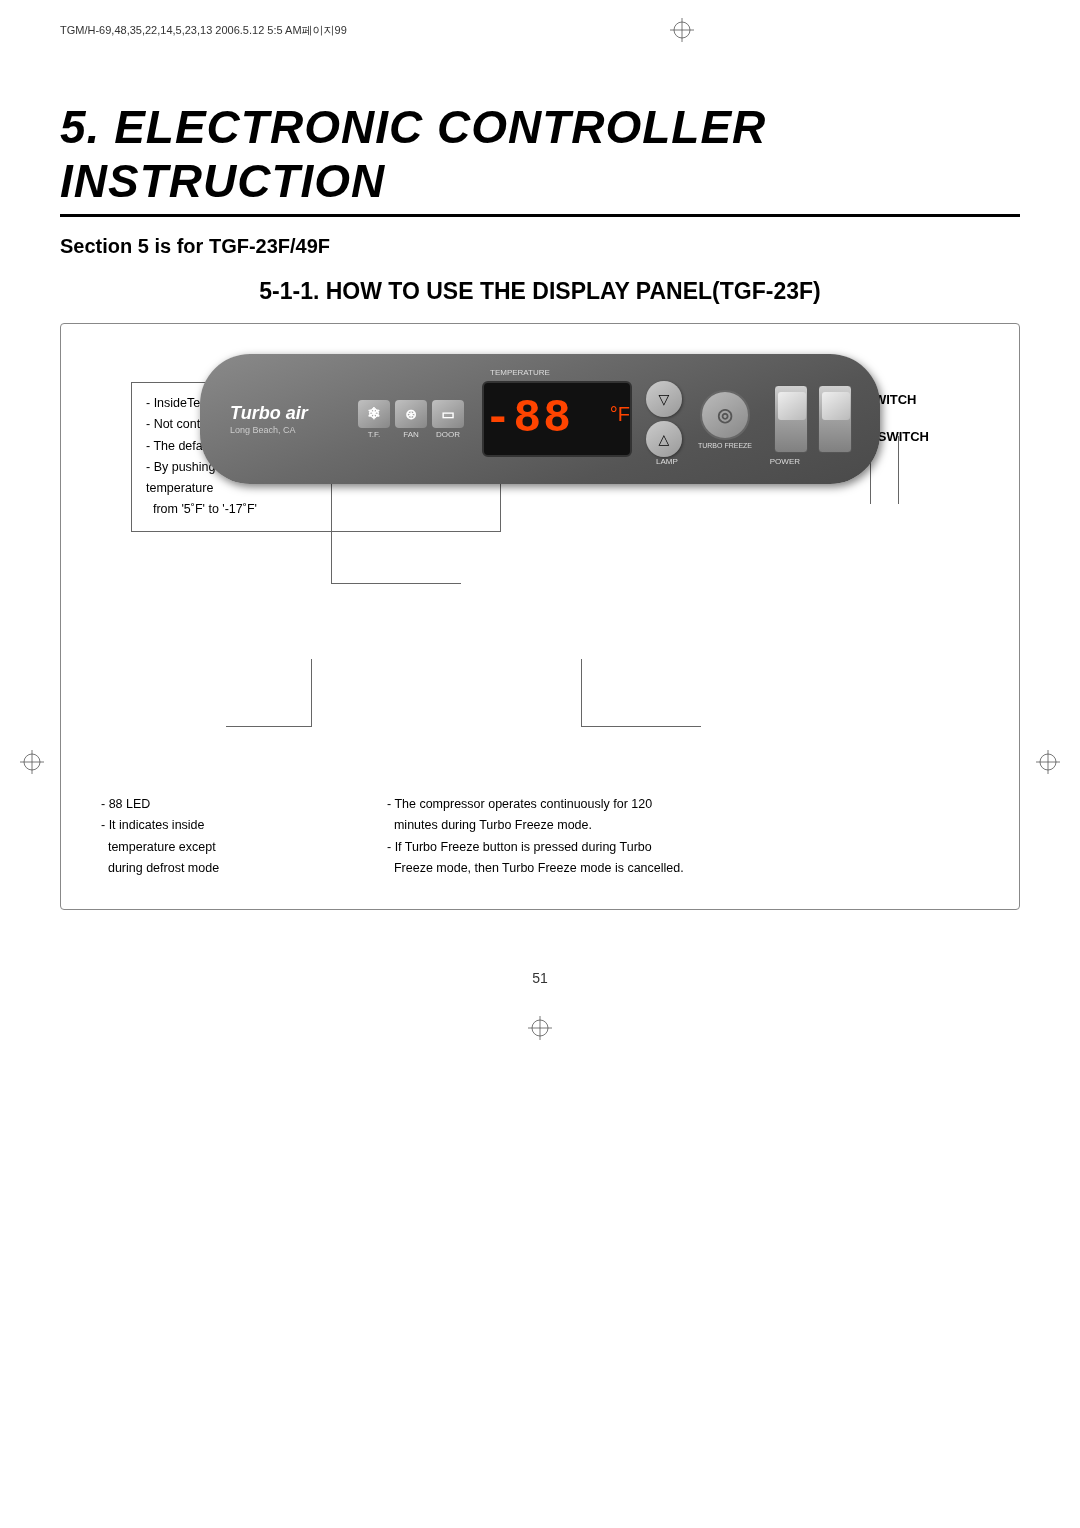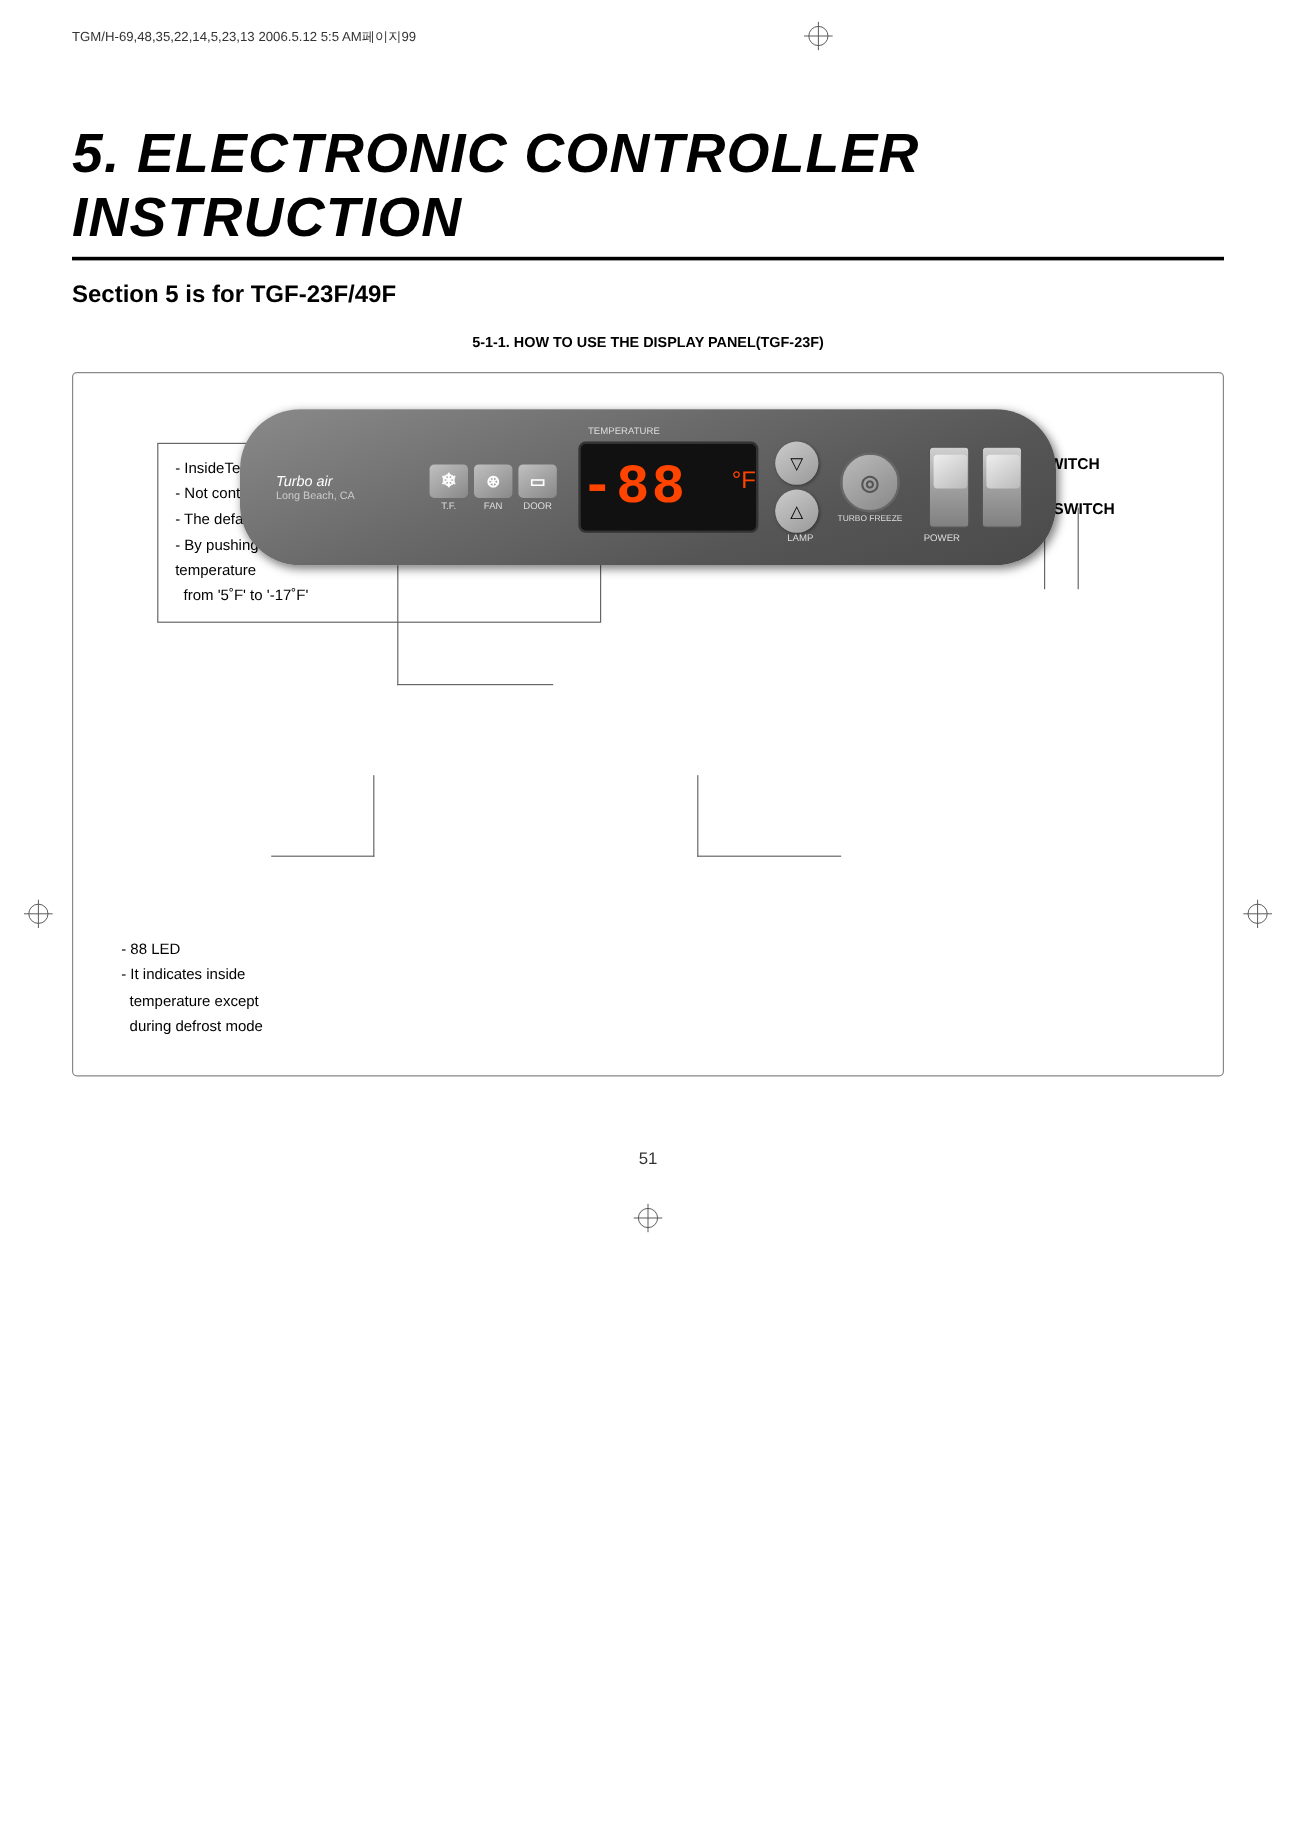--- a/index.html
+++ b/index.html
@@ -43,21 +43,21 @@
     }
 
     .section-title {
       font-size: 20px;
       font-weight: bold;
       margin-top: 18px;
       margin-bottom: 20px;
     }
 
     .subsection-title {
-      font-size: 12px;
+      font-size: 23px;
       font-weight: bold;
       text-transform: uppercase;
       margin-bottom: 18px;
       text-align: center;
     }
 
     
     .diagram-box {
       border: 1.5px solid #888;
       border-radius: 4px;
@@ -118,22 +118,22 @@
     }
 
     
     .brand-section {
       width: 130px;
       padding-left: 10px;
     }
 
     .brand-name {
       font-style: italic;
-      font-weight: normal;
-      font-size: 12px;
+      font-weight: bold;
+      font-size: 18px;
       color: #fff;
       line-height: 1.2;
     }
 
     .brand-subtitle {
       font-size: 9px;
       color: #ccc;
     }
 
     
@@ -427,20 +427,28 @@
 
     <div class="bottom-callouts">
       <div class="bottom-callout-left">
         <div style="font-size:12.5px;line-height:1.7;">
           - 88 LED<br>
           - It indicates inside<br>
           &nbsp;&nbsp;temperature except<br>
           &nbsp;&nbsp;during defrost mode
         </div>
       </div>
+      <div class="bottom-callout-right">
+        <div style="font-size:12.5px;line-height:1.7;">
+          - The compressor operates continuously for 120<br>
+          &nbsp;&nbsp;minutes during Turbo Freeze mode.<br>
+          - If Turbo Freeze button is pressed during Turbo<br>
+          &nbsp;&nbsp;Freeze mode, then Turbo Freeze mode is cancelled.
+        </div>
+      </div>
     </div>
 
   </div>
 
   <div class="page-number">
     <span>51</span>
   </div>
 
   <div style="display:flex;justify-content:center;margin-top:30px;">
     <svg width="24" height="24">

